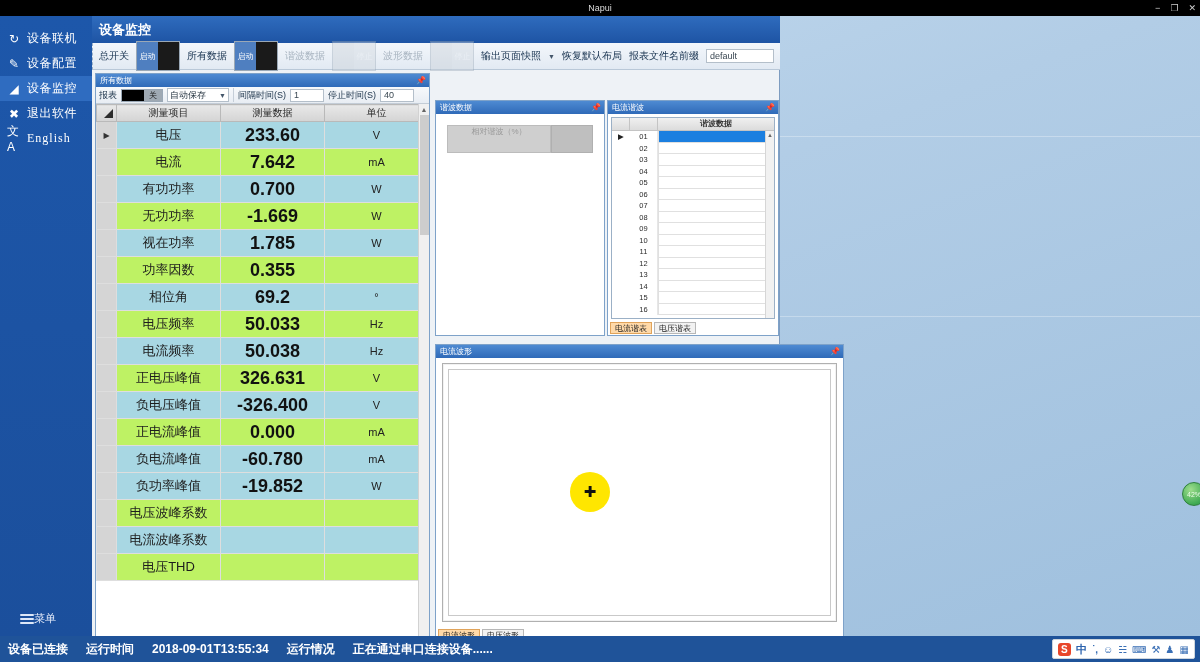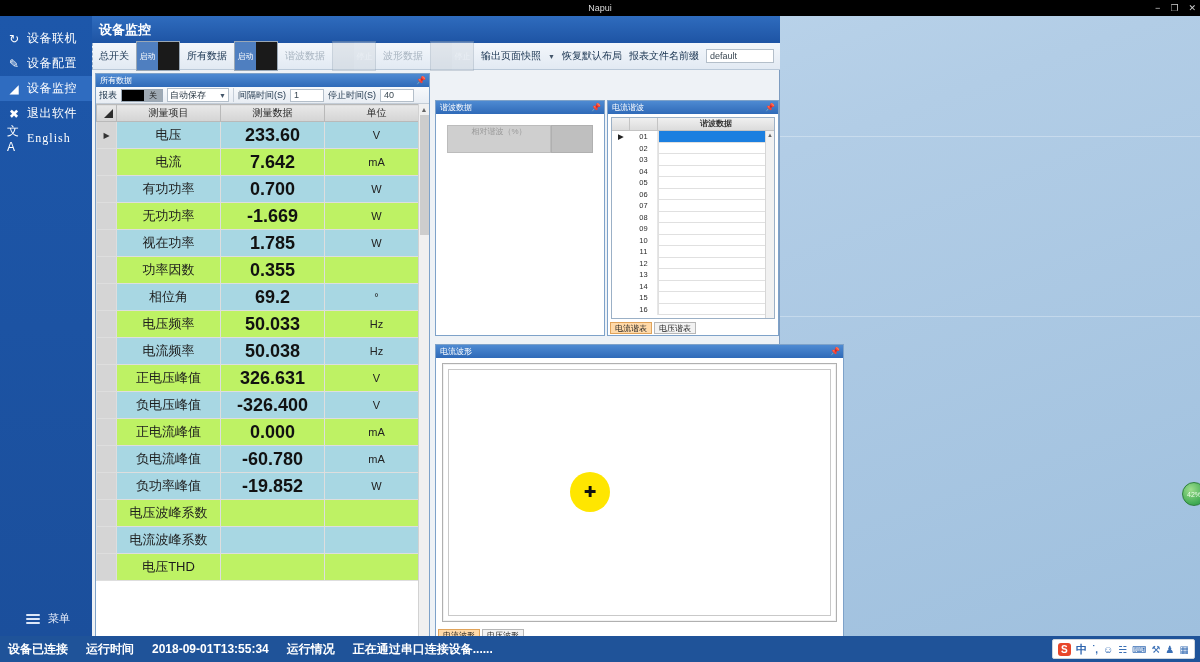--- a/index.html
+++ b/index.html
@@ -61,21 +61,21 @@
   .nav-item.active { background: #2f6cc0; }
   .nav-ico {
     width: 14px; height: 14px; display: inline-flex;
     align-items: center; justify-content: center;
     font-size: 12px; color: #ffffff; flex: 0 0 14px;
   }
   .nav-label { letter-spacing: .5px; white-space: nowrap; }
   .nav-label.en { font-family: "Liberation Serif", serif; letter-spacing: 1px; font-size: 12px; }
   .sidebar-bottom {
     position: absolute; left: 0; bottom: 10px; width: 92px;
-    display: flex; align-items: center; gap: 8px; padding-left: 26px;
+    display: flex; align-items: center; padding-left: 20px;
     font-size: 11px; color: #e8eefb;
   }
   .burger { display: inline-block; width: 14px; }
   .burger i { display:block; height:2px; background:#dde7f8; margin:2px 0; border-radius:1px; }
 
   
   .win-header {
     position: absolute; left: 92px; top: 0; width: 688px; height: 27px;
     background: linear-gradient(180deg,#2f6cbe 0%, #1e54a4 100%);
     color: #fff; font-size: 13px; font-weight: bold;

